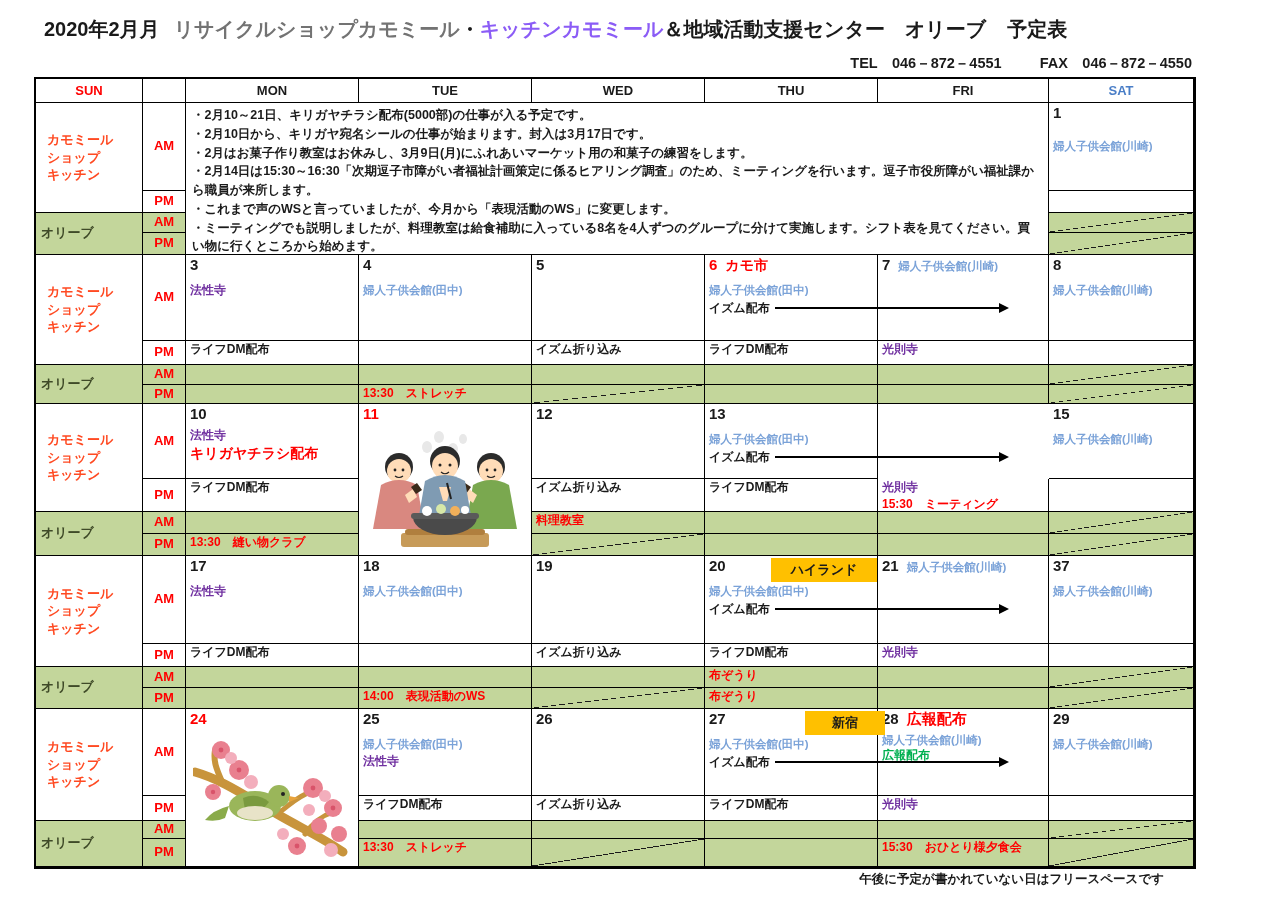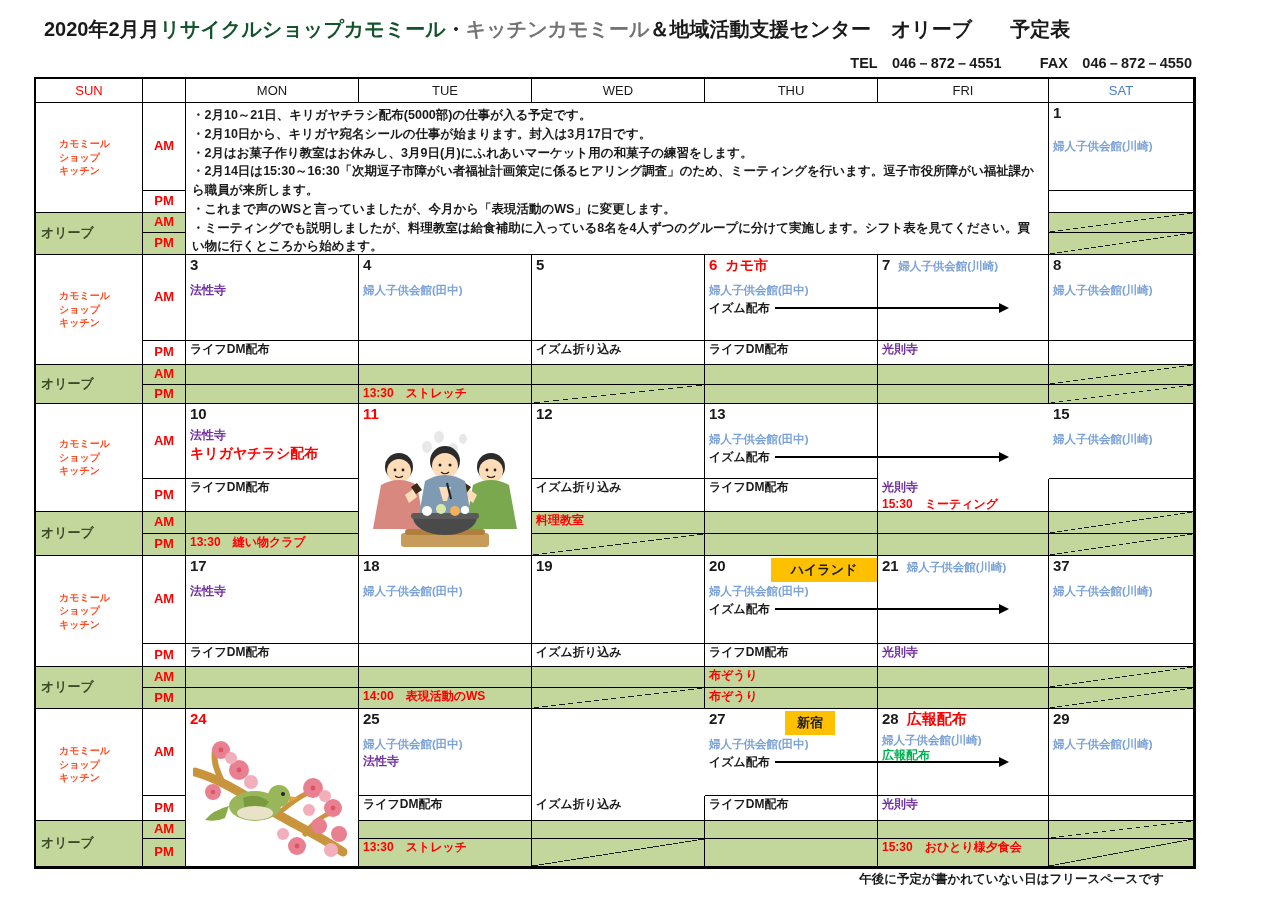--- a/index.html
+++ b/index.html
@@ -1,62 +1,62 @@
 <!DOCTYPE html>
 <html><head>
 <meta charset="utf-8">
 <style>
   html,body{margin:0;padding:0;background:#fff;}
   .page{position:relative;width:1280px;height:904px;background:#fff;overflow:hidden;
         font-family:"Liberation Sans","DejaVu Sans",sans-serif;color:#1a1a1a;}
   
   .title{position:absolute;top:16px;left:44px;font-size:20px;font-weight:bold;white-space:nowrap;}
-  .t-shop{color:#14532d;}
-  .t-kitchen{color:#737373;}
-  .t-label{margin-left:38px;font-family:Liberation Serif, serif;}
+  .t-shop{color:#737373;margin-left:14px;}
+  .t-kitchen{color:#8b5cf6;}
+  .t-label{margin-left:21px;font-family:Liberation Serif, serif;}
   .telfax{position:absolute;top:54px;left:34px;width:1158px;text-align:right;
           font-size:14.5px;font-weight:bold;}
   .telfax span{margin-left:34px;}
   
   .cal{position:absolute;top:77px;left:34px;width:1162px;border:2px solid #000;box-sizing:border-box;background:#fff;}
   .grid{display:grid;grid-template-columns:107px 43px 173px 173px 173px 173px 171px 145px;}
   .hdr{grid-template-rows:24px;}
   .w1{grid-template-rows:88px 22px 20px 22px;}
   .w2{grid-template-rows:86px 24px 20px 19px;}
   .w3{grid-template-rows:75px 33px 22px 22px;}
   .w4{grid-template-rows:88px 23px 21px 21px;}
   .w5{grid-template-rows:87px 25px 18px 28px;}
   .wk{position:relative;}
   .c{border-right:1px solid #000;border-bottom:1px solid #000;box-sizing:border-box;
      position:relative;padding:1px 4px;font-size:12px;font-weight:bold;line-height:1.25;overflow:visible;}
   .hc{border-right:1px solid #000;border-bottom:1px solid #000;box-sizing:border-box;
-      display:flex;align-items:center;justify-content:center;font-size:13px;font-weight:normal;}
+      display:flex;align-items:center;justify-content:center;font-size:13px;font-weight:bold;}
   .sun{color:#ff0000;} .sat{color:#4a7ec7;}
   .olv{background:#c3d69b;}
   .diag{background-image:linear-gradient(to bottom right,transparent 49.2%,#1a1a1a 49.2%,#1a1a1a 50.8%,transparent 50.8%);}
-  .lblshop{color:#ff4a22;display:flex;align-items:center;padding-left:23px;font-size:10px;
+  .lblshop{color:#ff4a22;display:flex;align-items:center;padding-left:11px;font-size:13px;
            line-height:1.35;white-space:pre-line;}
   .lblolive{color:#3f4a28;display:flex;align-items:center;padding-left:5px;font-size:13px;}
   .ampm{color:#ff0000;display:flex;align-items:center;justify-content:center;font-size:13px;}
   .num{font-size:15px;font-weight:bold;line-height:1.15;}
   .numred{color:#ff0000;}
   .blue{color:#7aa2d8;} .purple{color:#7030a0;} .red{color:#ff0000;} .green{color:#00b050;}
   .v{font-size:11.5px;}
   .e{display:block;margin-top:10px;}
   .e2{display:block;margin-top:2px;}
   .gap18{margin-top:18px;}
   .flyer{display:block;margin-top:2px;font-size:14px;}
   .numline .v{margin-left:8px;}
   .arrowrow{position:relative;z-index:4;display:flex;align-items:center;width:300px;margin-top:3px;}
   .aline{flex:1;height:2px;background:#000;margin-left:5px;}
   .ahead{width:0;height:0;border-left:10px solid #000;border-top:5px solid transparent;border-bottom:5px solid transparent;}
   .badge{position:absolute;z-index:5;top:2px;background:#ffc000;color:#1a1a1a;
          text-align:center;font-size:13px;font-weight:bold;padding:4px 0;}
   .badge-hl{left:66px;width:106px;}
-  .badge-sj{left:80px;width:50px;}
+  .badge-sj{left:100px;width:80px;}
   .notes{grid-area:1/3/5/8;border-right:1px solid #000;border-bottom:1px solid #000;box-sizing:border-box;
          padding:3px 6px;font-size:12.5px;font-weight:bold;line-height:1.5;white-space:pre-line;}
   .mergedday{grid-row:1/5;}
   .illu{position:absolute;left:0;right:0;bottom:2px;display:flex;justify-content:center;}
   .footer{position:absolute;top:871px;left:34px;width:1130px;text-align:right;
           font-size:12.5px;font-weight:bold;}
 </style>
 </head>
 <body>
 
@@ -396,20 +396,23 @@
 
       <div class="c" style="grid-area:1/4/2/5">
         <div class="num">25</div>
         <span class="blue v e">婦人子供会館(田中)</span>
         <span class="purple e2">法性寺</span>
       </div>
       <div class="c" style="grid-area:2/4/3/5"><span>ライフDM配布</span></div>
       <div class="c olv" style="grid-area:3/4/4/5"></div>
       <div class="c olv" style="grid-area:4/4/5/5"><span class="red">13:30　ストレッチ</span></div>
 
+      <div class="c" style="grid-area:1/5/2/6">
+        <div class="num">26</div>
+      </div>
       <div class="c" style="grid-area:2/5/3/6"><span>イズム折り込み</span></div>
       <div class="c olv" style="grid-area:3/5/4/6"></div>
       <div class="c olv diag" style="grid-area:4/5/5/6"></div>
 
       <div class="c" style="grid-area:1/6/2/7">
         <div class="badge badge-sj">新宿</div>
         <div class="num">27</div>
         <span class="blue v e">婦人子供会館(田中)</span>
         <div class="arrowrow">
           <span>イズム配布</span>

